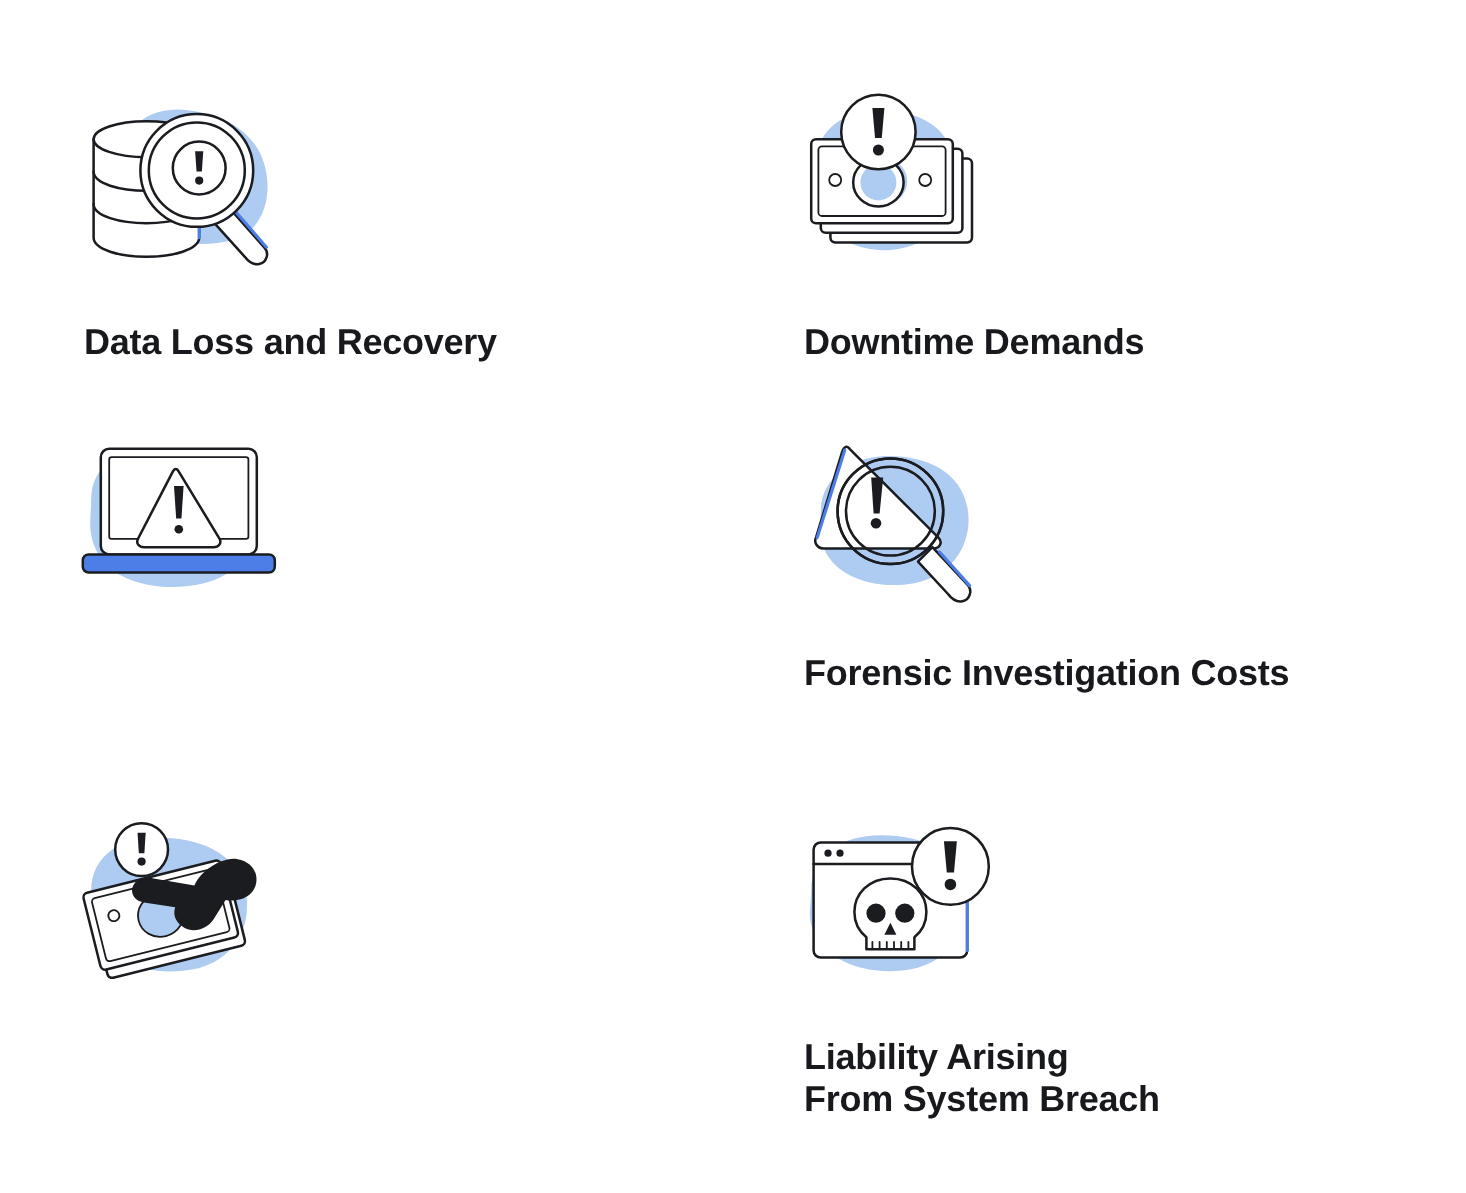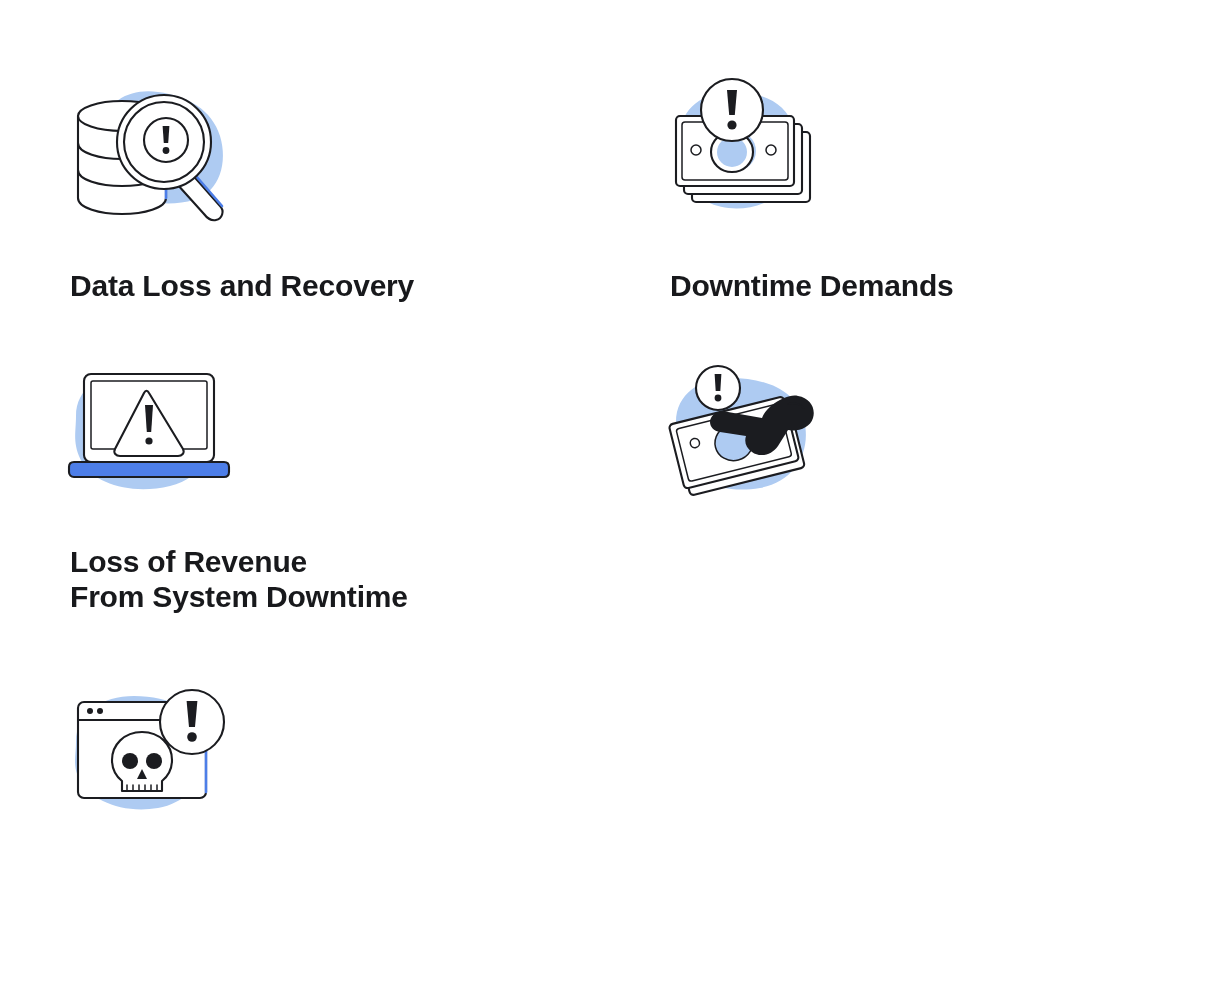--- a/index.html
+++ b/index.html
@@ -141,24 +141,43 @@
         <rect class="fill-w ln" x="14" y="14" width="130" height="88" rx="7"></rect>
         <rect class="ln-thin" x="21" y="21" width="116" height="68" rx="2"></rect>
 
         <path class="fill-blue ln" d="M4 102 L154 102 C157 102, 159 104, 159 107 L159 112 C159 115, 157 117, 154 117 L4 117 C1 117, -1 115, -1 112 L-1 107 C-1 104, 1 102, 4 102 Z"></path>
 
         <path class="fill-w ln" d="M79 33 L113 89 C115 93, 112 96, 108 96 L50 96 C46 96, 43 93, 45 89 L74 33 C75.5 30, 77.5 30, 79 33 Z"></path>
         <path class="fill-dark" d="M75 45 L83 45 L81.2 72 L76.8 72 Z"></path>
         <circle class="fill-dark" cx="79" cy="81" r="3.6"></circle>
       </svg>
     </div>
-    <h3 class="card-title">Loss of Revenue
-From System Downtime</h3>
-  </div>
-
+  </div>
+
+  <div class="card row-2 col-right">
+    <div class="icon-wrap">
+      <svg viewBox="0 0 190 150" xmlns="http://www.w3.org/2000/svg">
+        <path class="blob" d="M14 66 C14 38, 40 20, 70 20 C104 20, 130 34, 136 62 C142 92, 124 120, 92 126 C58 132, 28 120, 18 100 C10 84, 14 80, 14 66 Z"></path>
+
+        <path class="fill-w ln" d="M38 14 L112 88 C116 92, 113 97, 108 97 L16 97 C11 97, 8 92, 10 88 L32 16 C33.5 12, 36 11, 38 14 Z"></path>
+        <path class="ln-blue" d="M34 15 L11 88"></path>
+
+        <path class="fill-w ln" d="M107 96 L136 127 C141 132, 138 140, 132 141 C127 142, 123 139, 120 135 L95 108 Z"></path>
+        <path class="ln-blue" d="M113 100 L138 128"></path>
+
+        <circle class="fill-w ln" cx="72" cy="66" r="44" fill-opacity="0"></circle>
+        <circle class="ln" cx="72" cy="66" r="44" fill="none"></circle>
+        <circle class="ln" cx="72" cy="66" r="37" fill="none"></circle>
+
+        <path class="fill-dark" d="M56 38 L66 38 L63 68 L58 68 Z"></path>
+        <circle class="fill-dark" cx="60" cy="76" r="4.4"></circle>
+      </svg>
+    </div>
+    <h3 class="card-title">Forensic Investigation Costs</h3>
+  </div>
 
   <div class="card row-3 col-left">
     <div class="icon-wrap">
       <svg viewBox="0 0 190 150" xmlns="http://www.w3.org/2000/svg">
         <path class="blob" d="M6 62 C6 34, 30 18, 60 18 C96 18, 126 30, 134 60 C142 92, 124 122, 90 128 C54 134, 22 122, 10 100 C2 86, 6 76, 6 62 Z"></path>
 
         <g transform="rotate(-14 70 78)">
           <rect class="fill-w ln" x="8" y="56" width="118" height="66" rx="4"></rect>
           <rect class="fill-w ln" x="4" y="48" width="118" height="66" rx="4"></rect>
           <rect class="ln-thin" x="10" y="54" width="106" height="54" rx="3"></rect>
@@ -193,15 +212,17 @@
         <circle class="fill-dark" cx="60" cy="81" r="8"></circle>
         <circle class="fill-dark" cx="84" cy="81" r="8"></circle>
         <path class="fill-dark" d="M72 89 L77 99 L67 99 Z"></path>
         <path class="ln-thin" d="M57 105 L57 111 M63 105 L63 111 M69 105 L69 111 M75 105 L75 111 M81 105 L81 111 M87 105 L87 111"></path>
 
         <circle class="fill-w ln" cx="122" cy="42" r="32"></circle>
         <path class="fill-dark" d="M116.6 21 L127.4 21 L125 47 L119 47 Z"></path>
         <circle class="fill-dark" cx="122" cy="57" r="4.8"></circle>
       </svg>
     </div>
+    <h3 class="card-title">Liability Arising
+From System Breach</h3>
   </div>
 
 </div>
 
 </body></html>

